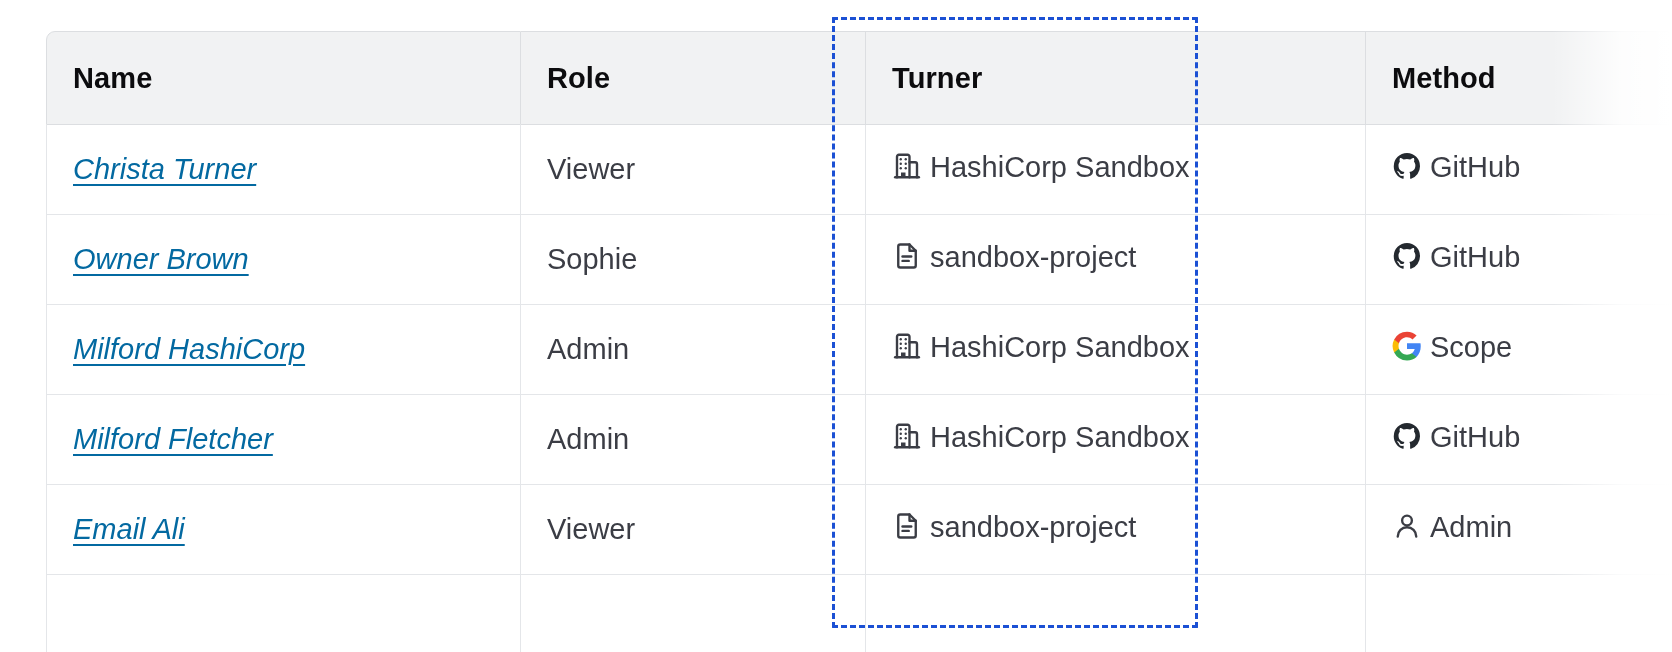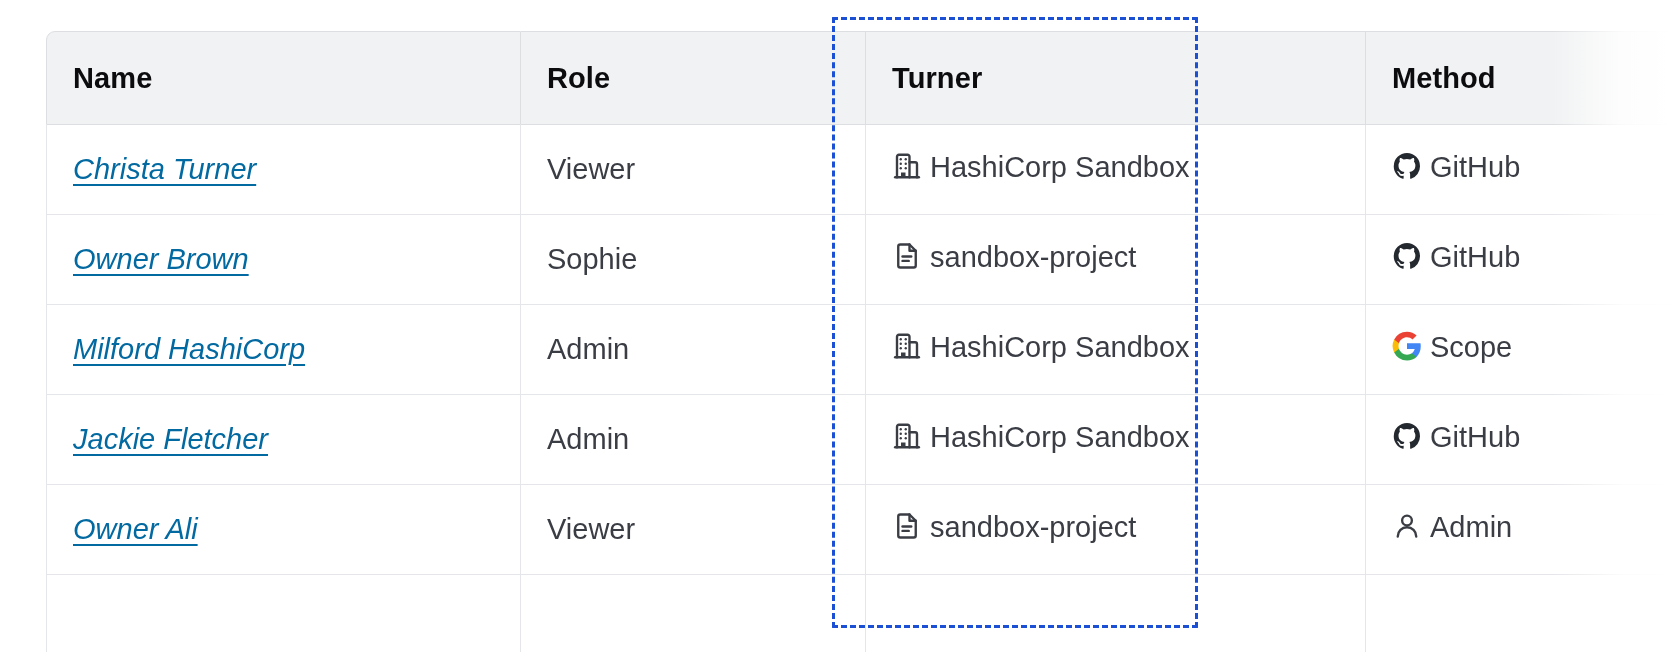--- a/index.html
+++ b/index.html
@@ -249,21 +249,21 @@
                   <path fill="#EA4335" d="M12 5.08c1.69 0 3.2.58 4.39 1.72l3.29-3.29C17.7 1.63 15.1.5 12 .5A11.5 11.5 0 0 0 1.74 6.83l3.83 2.98C6.48 7.1 9.01 5.08 12 5.08z"></path>
                 </svg>
               </span>
               <span class="label">Scope</span>
             </span>
           </td>
         </tr>
 
         <tr>
           <td>
-            <span class="name-link">Jackie Fletcher</span>
+            <span class="name-link">Milford Fletcher</span>
           </td>
           <td>Admin</td>
           <td>
             <span class="cell-flex">
               <span class="ic">
                 <svg width="30" height="30" viewBox="0 0 24 24" fill="none" stroke="#3B3D45" stroke-width="1.9" stroke-linecap="round" stroke-linejoin="round">
                   <path d="M4 21V4.5A1.5 1.5 0 0 1 5.5 3h7A1.5 1.5 0 0 1 14 4.5V21"></path>
                   <path d="M14 9h4.5A1.5 1.5 0 0 1 20 10.5V21"></path>
                   <path d="M2.5 21h19"></path>
                   <path d="M7.2 17.2h3.6V21H7.2z" fill="#3B3D45" stroke="none"></path>
@@ -285,21 +285,21 @@
                   <path fill="#24292F" d="M12 1.5A10.6 10.6 0 0 0 1.4 12.1c0 4.7 3 8.7 7.2 10.1.5.1.7-.2.7-.5v-1.9c-2.9.6-3.6-1.3-3.6-1.3-.5-1.2-1.2-1.6-1.2-1.6-1-.7.1-.7.1-.7 1 .1 1.6 1.1 1.6 1.1.9 1.6 2.5 1.2 3.1.9.1-.7.4-1.2.7-1.5-2.3-.3-4.8-1.2-4.8-5.3 0-1.2.4-2.1 1.1-2.9-.1-.3-.5-1.4.1-2.9 0 0 .9-.3 2.9 1.1a9.9 9.9 0 0 1 5.3 0c2-1.4 2.9-1.1 2.9-1.1.6 1.5.2 2.6.1 2.9.7.8 1.1 1.7 1.1 2.9 0 4.1-2.5 5-4.9 5.3.4.3.7 1 .7 2v3c0 .3.2.6.7.5a10.6 10.6 0 0 0 7.2-10.1A10.6 10.6 0 0 0 12 1.5z"></path>
                 </svg>
               </span>
               <span class="label">GitHub</span>
             </span>
           </td>
         </tr>
 
         <tr>
           <td>
-            <span class="name-link">Owner Ali</span>
+            <span class="name-link">Email Ali</span>
           </td>
           <td>Viewer</td>
           <td>
             <span class="cell-flex">
               <span class="ic">
                 <svg width="30" height="30" viewBox="0 0 24 24" fill="none" stroke="#3B3D45" stroke-width="1.9" stroke-linecap="round" stroke-linejoin="round">
                   <path d="M14 2.8H6.6A1.6 1.6 0 0 0 5 4.4v15.2a1.6 1.6 0 0 0 1.6 1.6h10.8a1.6 1.6 0 0 0 1.6-1.6V7.8z"></path>
                   <path d="M14 2.8v5h5"></path>
                   <path d="M8.4 12.4h7"></path>
                   <path d="M8.4 15.9h5"></path>

